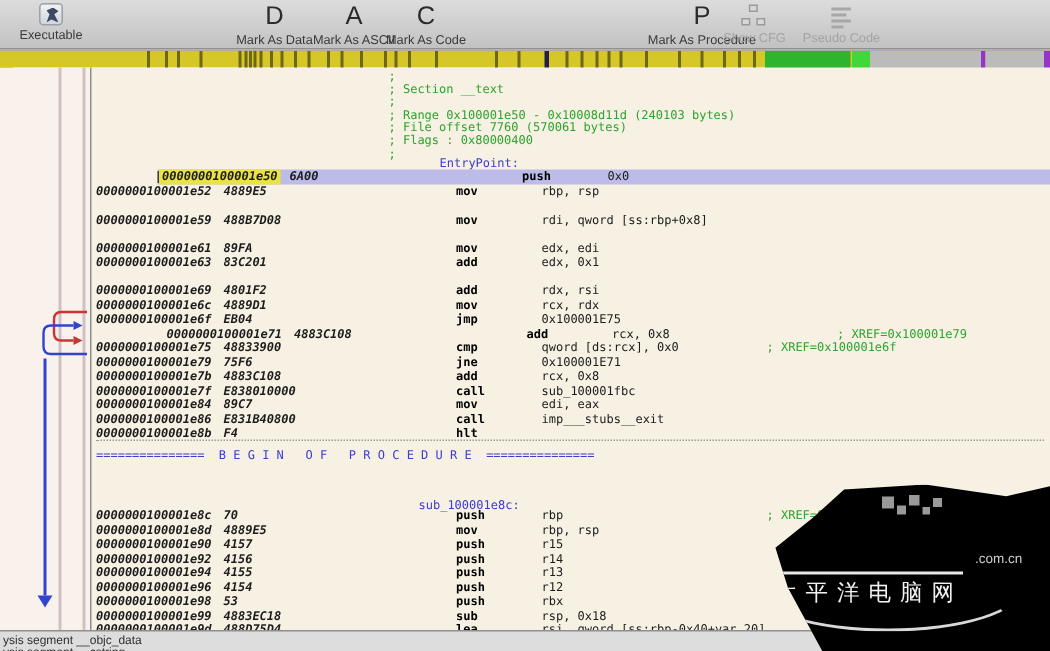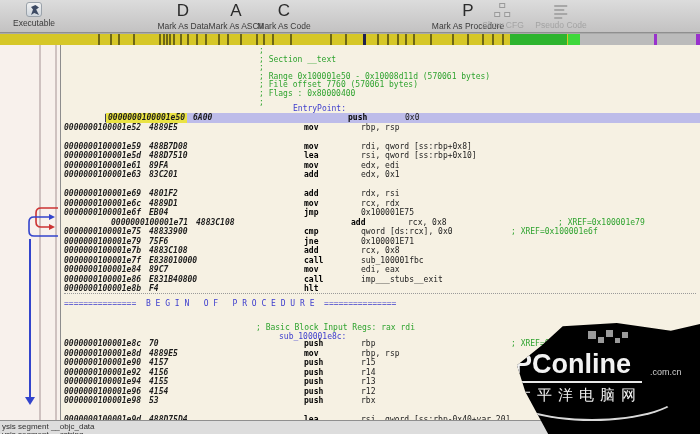--- a/index.html
+++ b/index.html
@@ -180,21 +180,21 @@
 
       <path d="M30,194 V352" fill="none" stroke="#3344cc" stroke-width="2"></path>
       <polygon points="25,352 35,352 30,360" fill="#3344cc"></polygon>
     </svg>
   </div>
 
   <div class="listing" id="listing">
       <div class="lline green" style="left: 198px; top: 1px;">;</div>
       <div class="lline green" style="left: 198px; top: 9.6px;">; Section __text</div>
       <div class="lline green" style="left: 198px; top: 18.2px;">;</div>
-      <div class="lline green" style="left: 198px; top: 26.8px;">; Range 0x100001e50 - 0x10008d11d (570061 bytes)</div>
+      <div class="lline green" style="left: 198px; top: 26.8px;">; Range 0x100001e50 - 0x10008d11d (240103 bytes)</div>
       <div class="lline green" style="left: 198px; top: 35.4px;">; File offset 7760 (570061 bytes)</div>
       <div class="lline green" style="left: 198px; top: 44px;">; Flags : 0x80000400</div>
       <div class="lline green" style="left: 198px; top: 52.6px;">;</div>
       <div class="lline blue" style="left: 222px; top: 59px; padding-left: 10px;">EntryPoint:</div>
       <div class="asm-row hl" style="top: 68px; margin-left: 44px;">
         <span class="addr">0000000100001e50</span>
         <span class="bytes">6A00</span>
         <span class="mn">push</span>
         <span class="op">0x0</span>
       </div>
@@ -203,26 +203,20 @@
         <span class="bytes">4889E5</span>
         <span class="mn">mov</span>
         <span class="op">rbp, rsp</span>
       </div>
       <div class="asm-row" style="top: 96.5px;">
         <span class="addr">0000000100001e59</span>
         <span class="bytes">488B7D08</span>
         <span class="mn">mov</span>
         <span class="op">rdi, qword [ss:rbp+0x8]</span>
       </div>
-      <div class="asm-row" style="top: 106px;">
-        <span class="addr">0000000100001e5d</span>
-        <span class="bytes">488D7510</span>
-        <span class="mn">lea</span>
-        <span class="op">rsi, qword [ss:rbp+0x10]</span>
-      </div>
       <div class="asm-row" style="top: 115.5px;">
         <span class="addr">0000000100001e61</span>
         <span class="bytes">89FA</span>
         <span class="mn">mov</span>
         <span class="op">edx, edi</span>
       </div>
       <div class="asm-row" style="top: 125px;">
         <span class="addr">0000000100001e63</span>
         <span class="bytes">83C201</span>
         <span class="mn">add</span>
@@ -290,21 +284,20 @@
         <span class="mn">call</span>
         <span class="op">imp___stubs__exit</span>
       </div>
       <div class="asm-row" style="top: 239px;">
         <span class="addr">0000000100001e8b</span>
         <span class="bytes">F4</span>
         <span class="mn">hlt</span>
       </div>
       <div class="dotted-sep" style="top: 248px;"></div>
       <div class="lline blue" style="left: 3px; top: 254px;">===============  B E G I N   O F   P R O C E D U R E  ===============</div>
-      <div class="lline green" style="left: 195px; top: 278px;">; Basic Block Input Regs: rax rdi</div>
       <div class="lline blue" style="left: 218px; top: 287px;">sub_100001e8c:</div>
       <div class="asm-row" style="top: 294px;">
         <span class="addr">0000000100001e8c</span>
         <span class="bytes">70</span>
         <span class="mn">push</span>
         <span class="op">rbp</span>
         <span class="cmt">; XREF=0x10</span>
       </div>
       <div class="asm-row" style="top: 303.5px; text-align: center;">
         <span class="addr">0000000100001e8d</span>
@@ -334,20 +327,26 @@
         <span class="addr">0000000100001e96</span>
         <span class="bytes">4154</span>
         <span class="mn">push</span>
         <span class="op">r12</span>
       </div>
       <div class="asm-row" style="top: 351px;">
         <span class="addr">0000000100001e98</span>
         <span class="bytes">53</span>
         <span class="mn">push</span>
         <span class="op">rbx</span>
+      </div>
+      <div class="asm-row" style="top: 360.5px;">
+        <span class="addr">0000000100001e99</span>
+        <span class="bytes">4883EC18</span>
+        <span class="mn">sub</span>
+        <span class="op">rsp, 0x18</span>
       </div>
       <div class="asm-row" style="top: 370px;">
         <span class="addr">0000000100001e9d</span>
         <span class="bytes">488D75D4</span>
         <span class="mn">lea</span>
         <span class="op">rsi, qword [ss:rbp-0x40+var_20]</span>
       </div>
     </div>
 
   <div class="statusbar">
@@ -355,18 +354,17 @@
     <div style="top:9px">ysis segment __cstring</div>
   </div>
 
   <div class="wm">
     <div class="swoosh"></div>
     <div class="px" style="left:96px;top:8px;width:8px;height:8px"></div>
     <div class="px" style="left:106px;top:14px;width:6px;height:6px"></div>
     <div class="px" style="left:114px;top:7px;width:7px;height:7px"></div>
     <div class="px" style="left:123px;top:15px;width:5px;height:5px"></div>
     <div class="px" style="left:130px;top:9px;width:6px;height:6px"></div>
-    <div class="brand">PConline</div>
     <div class="domain">.com.cn</div>
     <div class="cn">太平洋电脑网</div>
   </div>
 
 </div>
 
 </body></html>

